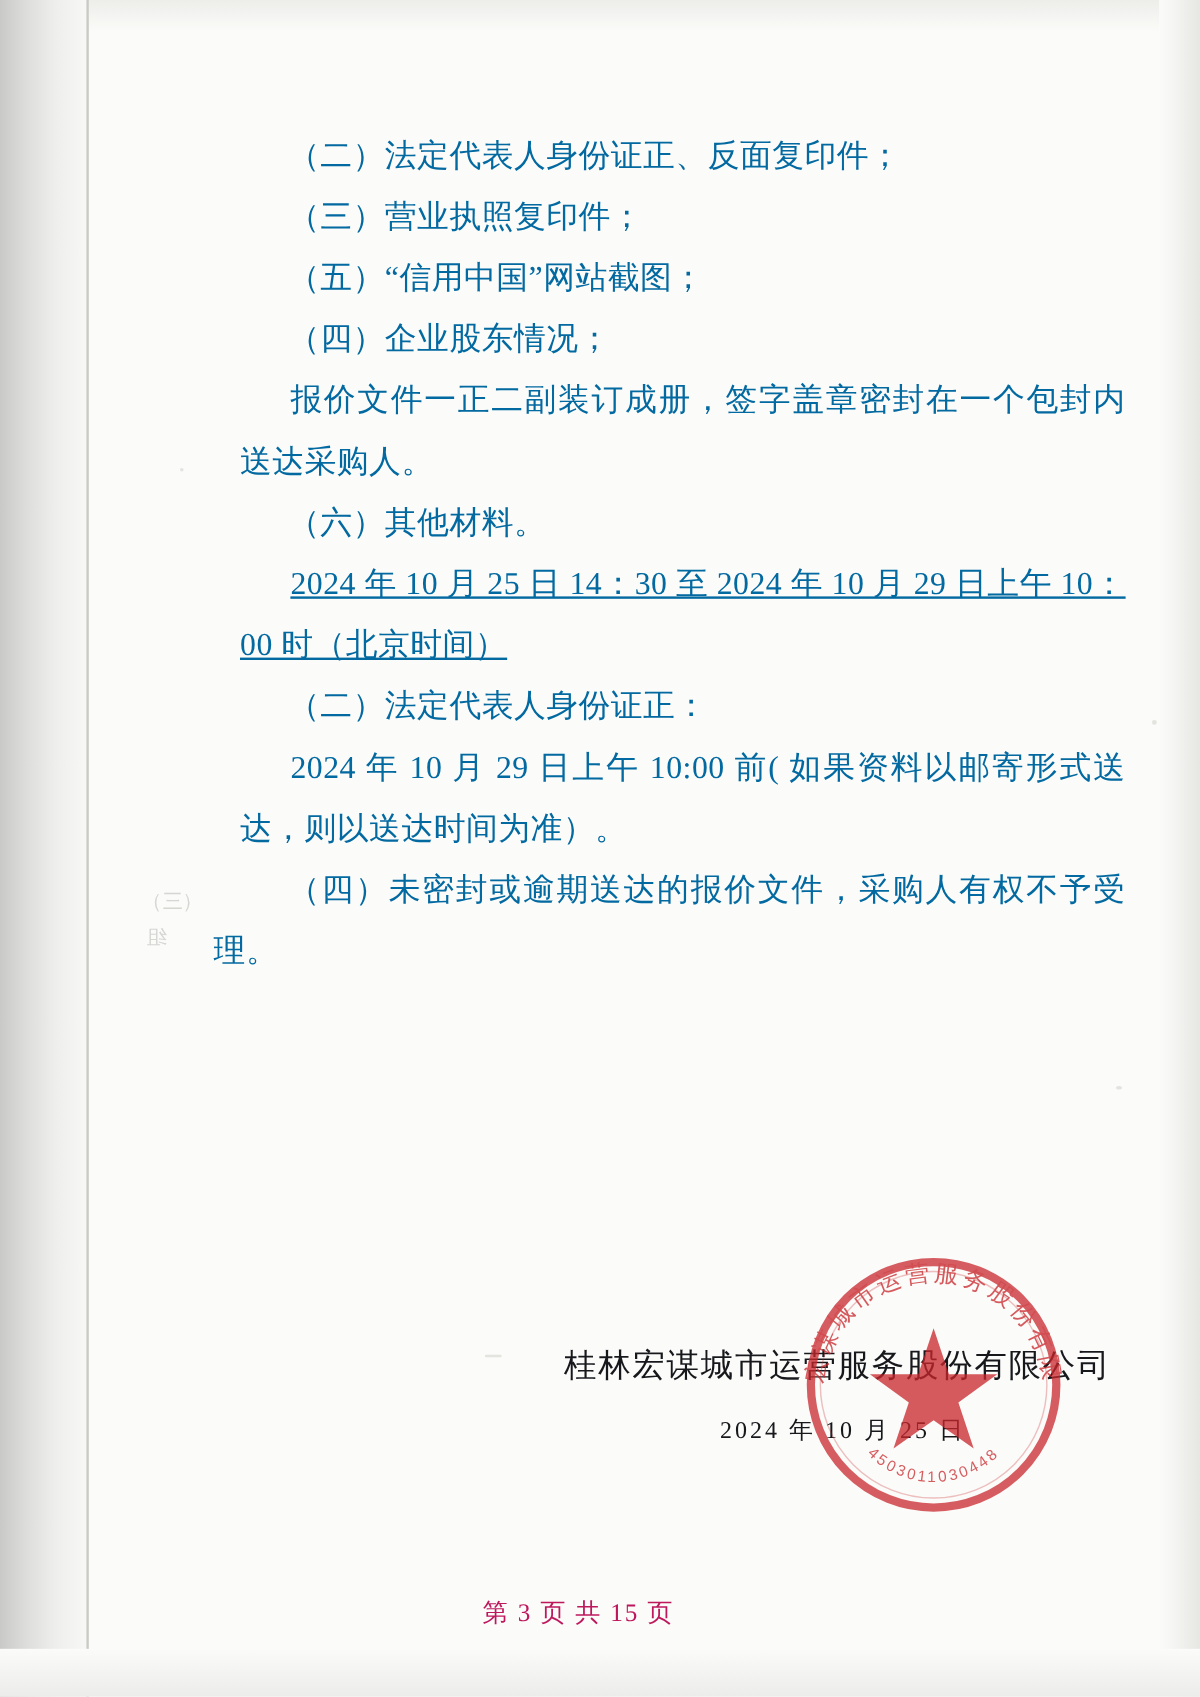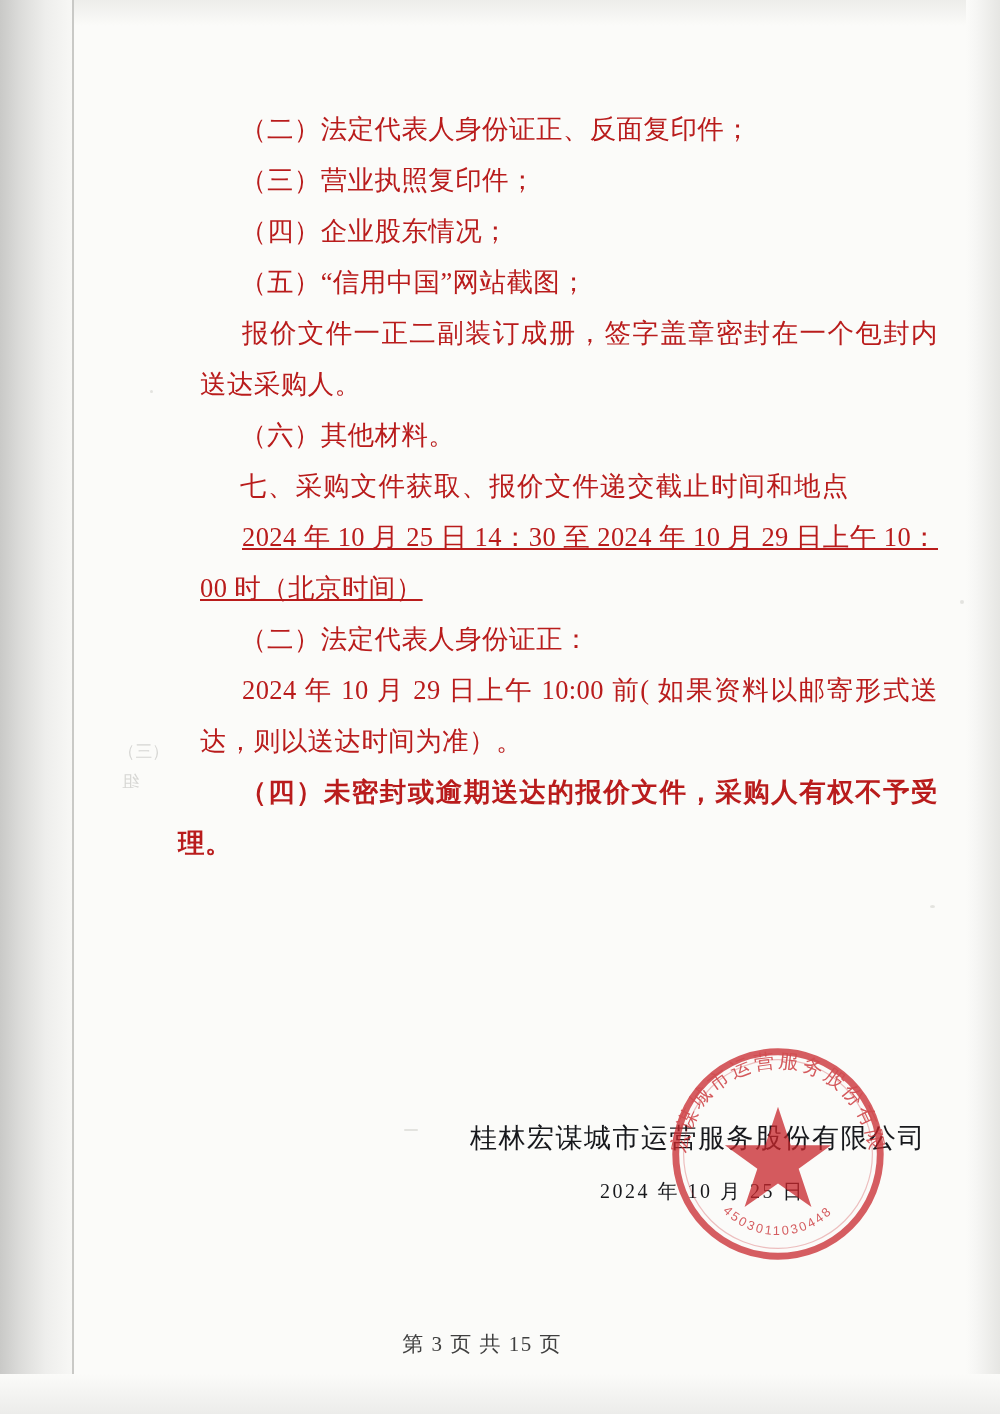--- a/index.html
+++ b/index.html
@@ -56,21 +56,21 @@
     width: 1000px; height: 40px;
     background: linear-gradient(to top, #ececea 0%, #fbfbf9 100%);
   }
 
   
   #doc-body {
     position: absolute;
     left: 178px;
     top: 104px;
     width: 760px;
-    color: #b91c1c;
+    color: #0369a1;
   }
   .para {
     font-size: 26.5px;
     line-height: 51px;
     letter-spacing: 0.4px;
     margin: 0 0 0 0;
     text-align: justify;
     white-space: pre-wrap;
   }
   .para.ind1 { padding-left: 22px; }
@@ -114,21 +114,21 @@
 
   
   #page-footer {
     position: absolute;
     left: 0;
     top: 1330px;
     width: 964px;
     text-align: center;
     font-size: 21px;
     letter-spacing: 1.5px;
-    color: #404040;
+    color: #be185d;
   }
 
   
   .ghost {
     position: absolute;
     color: #b8b8b5;
     font-size: 17px;
     opacity: .55;
     transform: scaleX(-1);
     font-family: "Liberation Serif", serif;
@@ -154,29 +154,28 @@
   <div class="ghost" style="left:118px; top:740px;">（三）</div>
   <div class="ghost" style="left:122px; top:770px;">组</div>
   <div class="speck" style="left:150px; top:390px; width:3px; height:3px;"></div>
   <div class="speck" style="left:960px; top:600px; width:4px; height:4px;"></div>
   <div class="speck" style="left:930px; top:905px; width:5px; height:3px;"></div>
   <div class="speck" style="left:404px; top:1129px; width:14px; height:2px; border-radius:1px;"></div>
 
   <div id="doc-body">
     <p class="para ind2">（二）法定代表人身份证正、反面复印件；</p>
     <p class="para ind2">（三）营业执照复印件；</p>
+    <p class="para ind2">（五）“信用中国”网站截图；</p>
     <p class="para ind2">（四）企业股东情况；</p>
-    <p class="para ind2">（五）“信用中国”网站截图；</p>
     <p class="para ind1" style="text-indent:42px;">报价文件一正二副装订成册，签字盖章密封在一个包封内送达采购人。</p>
     <p class="para ind2">（六）其他材料。</p>
-    <p class="para heading">七、采购文件获取、报价文件递交截止时间和地点</p>
     <p class="para ind1" style="text-indent:42px;text-decoration:underline;">2024 年 10 月 25 日 14：30 至 2024 年 10 月 29 日上午 10：00 时（北京时间）</p>
     <p class="para ind2">（二）法定代表人身份证正：</p>
     <p class="para ind1" style="text-indent:42px;">2024 年 10 月 29 日上午 10:00 前( 如果资料以邮寄形式送达，则以送达时间为准）。</p>
-    <p class="para ind2" style="padding-left:0; text-indent:62px;font-weight:bold;">（四）未密封或逾期送达的报价文件，采购人有权不予受理。</p>
+    <p class="para ind2" style="padding-left:0; text-indent:62px;">（四）未密封或逾期送达的报价文件，采购人有权不予受理。</p>
   </div>
 
   <div id="signature-block">
     <div id="sign-company">桂林宏谋城市运营服务股份有限公司</div>
     <div id="sign-date">2024 年 10 月 25 日</div>
   </div>
 
   <div id="seal">
     <svg viewBox="0 0 240 240" width="236" height="236" aria-hidden="true">
       <defs>

